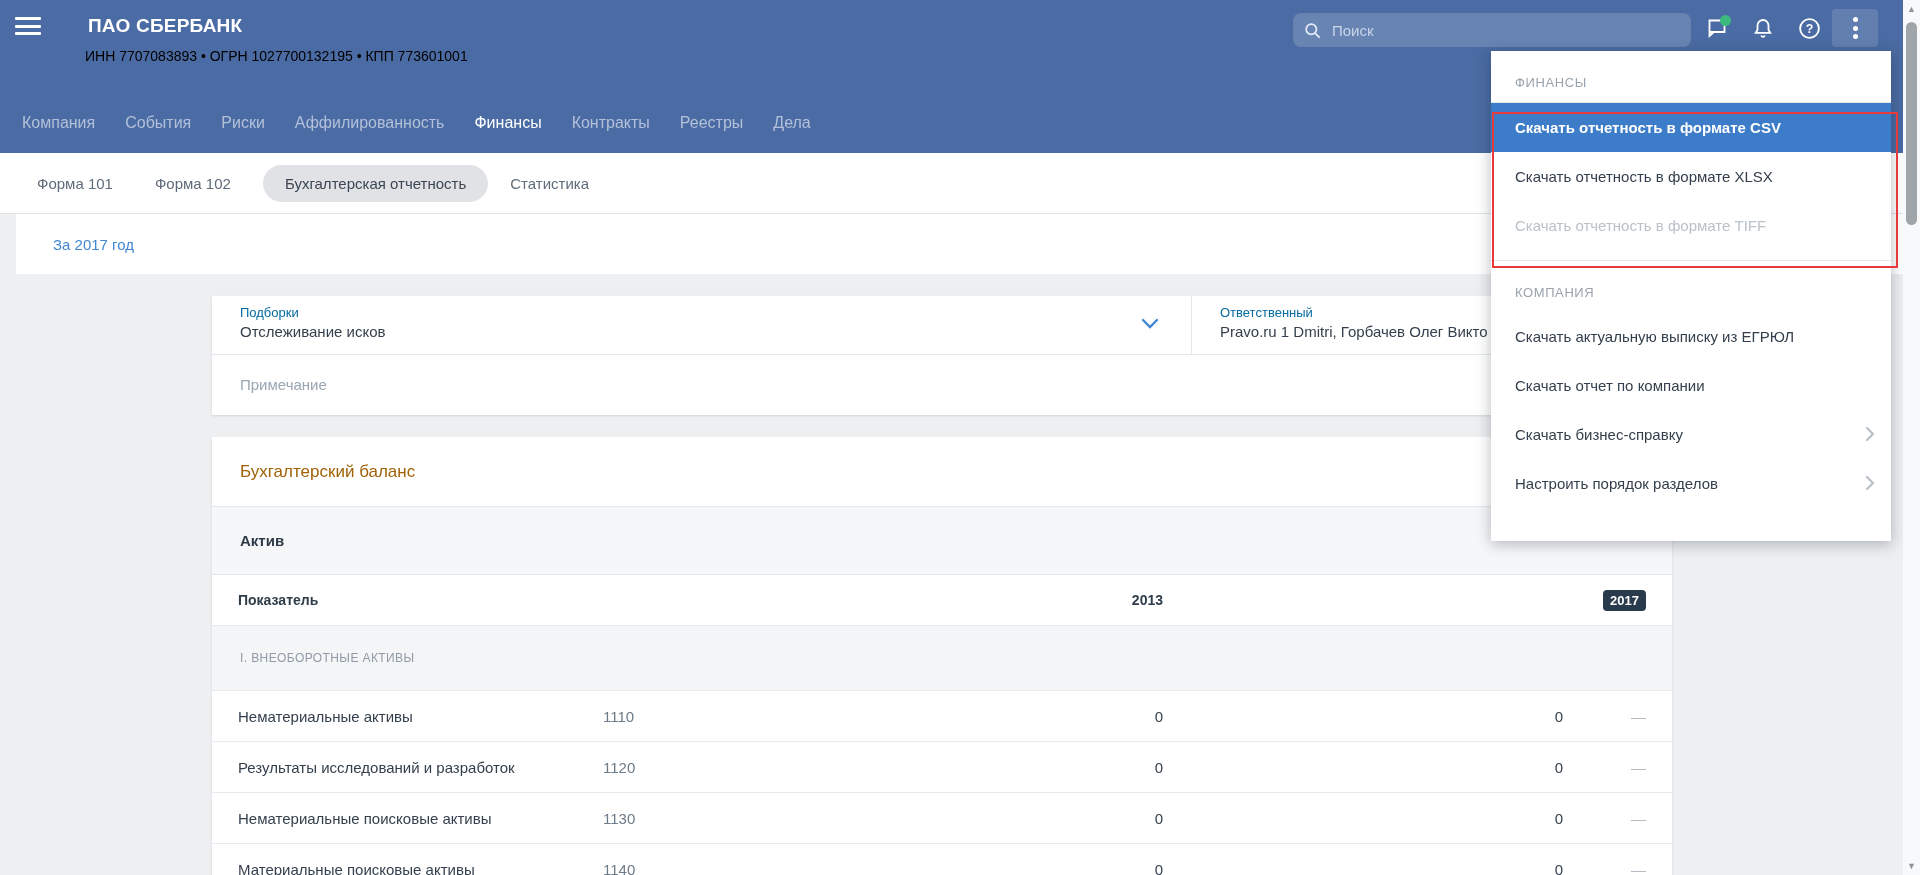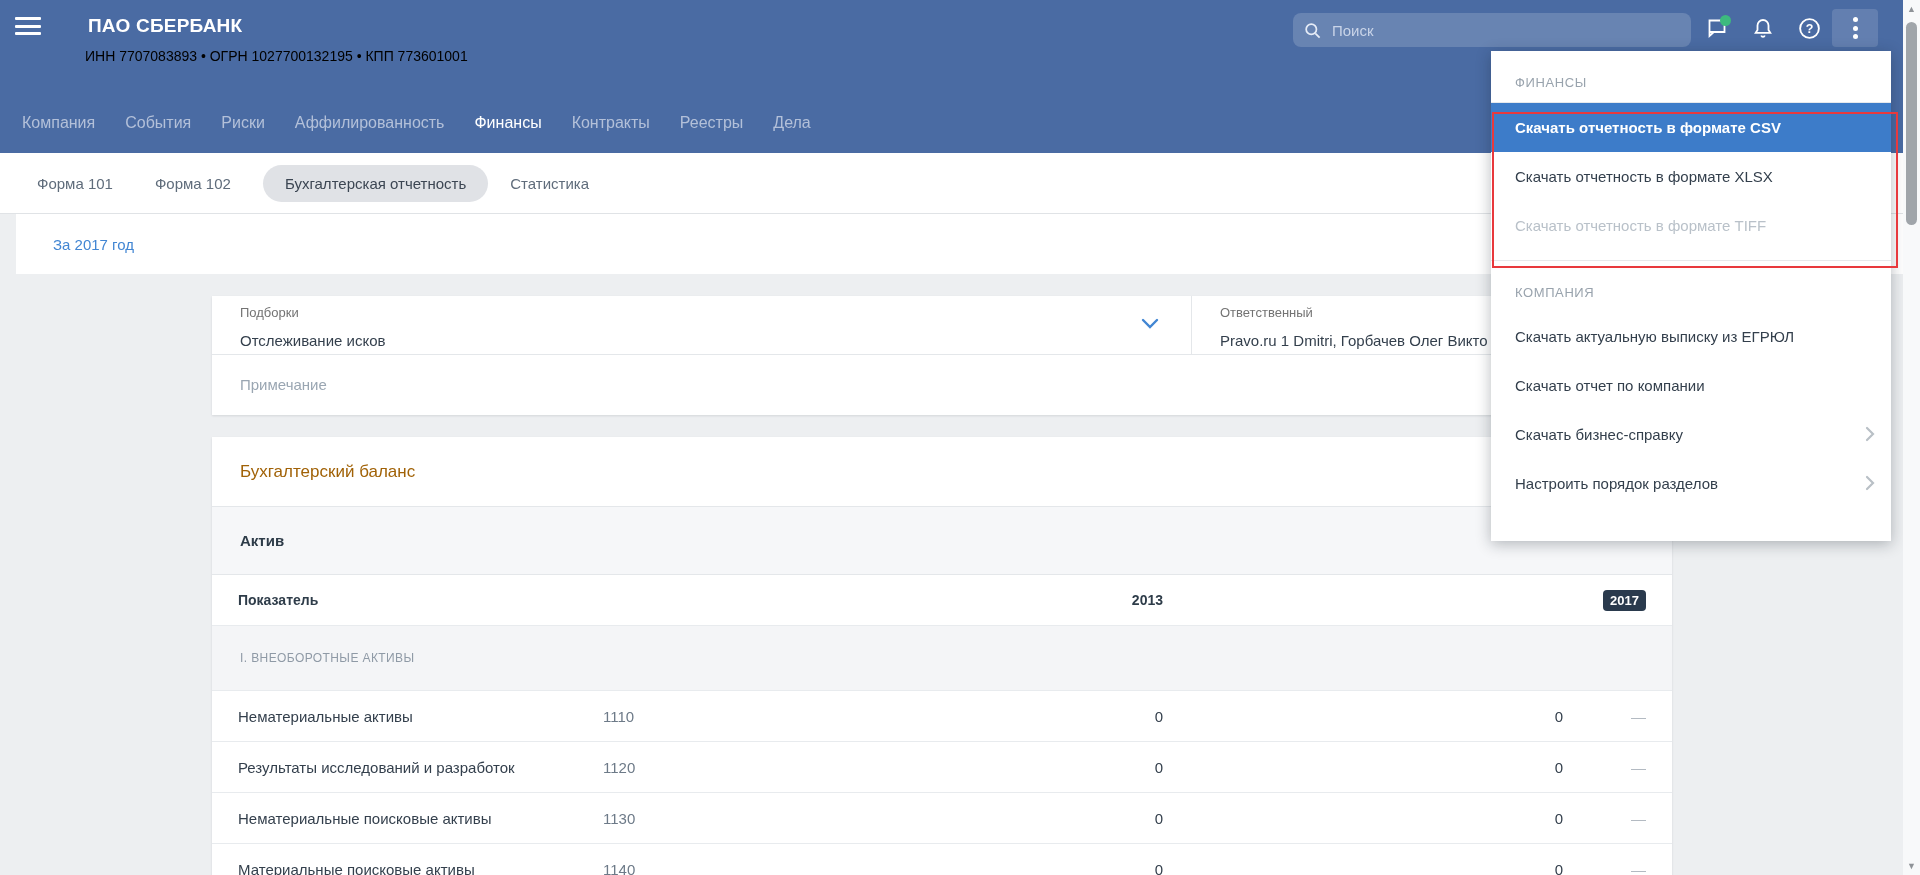--- a/index.html
+++ b/index.html
@@ -43,21 +43,21 @@
   .year-row { position:absolute; left:16px; top:214px; width:1920px; height:60px; background:#fff; display:flex; align-items:center; padding-left:37px; }
   .year-link { color:#4286d3; font-size:15px; cursor:pointer; }
 
   
   .card { position:absolute; left:212px; width:1460px; background:#fff; box-shadow:0 1px 2px rgba(40,50,60,.12); }
   .card1 { top:296px; height:119px; }
   .c1-rowA { height:59px; display:flex; border-bottom:1px solid #e4e7ea; }
   .c1-cell { position:relative; padding:9px 28px 0 28px; }
   .c1-cell.left { width:980px; border-right:1px solid #e4e7ea; }
   .c1-cell.right { flex:1; overflow:hidden; white-space:nowrap; }
-  .mini-label { color:#737373; font-size:13px; margin-bottom:12px; }
+  .mini-label { color:#0369a1; font-size:13px; margin-bottom:3px; }
   .cell-value { color:#333f4c; font-size:15px; }
   .chev-down { position:absolute; right:32px; top:22px; cursor:pointer; }
   .c1-rowB { height:59px; display:flex; align-items:center; padding:0 28px; }
   .note-ph { color:#9aa6b2; font-size:15px; width:100%; }
 
   .card2 { top:437px; height:520px; }
   .c2-head { height:70px; display:flex; align-items:center; padding:0 28px; border-bottom:1px solid #e4e7ea; }
   .c2-title { color:#a16207; font-size:17px; }
   .band-asset { height:68px; background:#f6f7f9; display:flex; align-items:center; padding:0 28px;
     border-bottom:1px solid #e4e7ea; font-weight:bold; color:#2e3c49; font-size:15px; }

